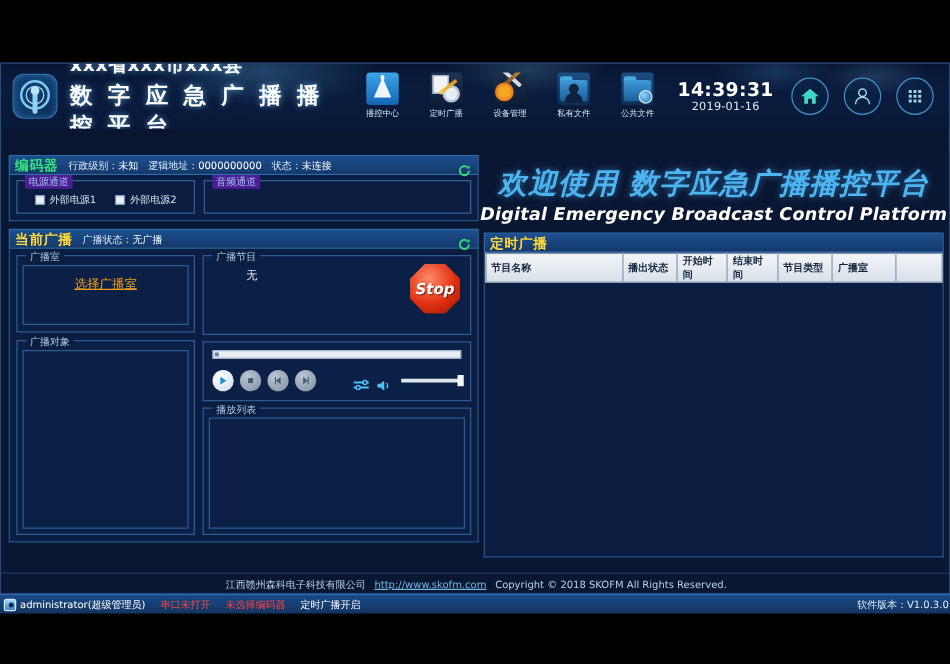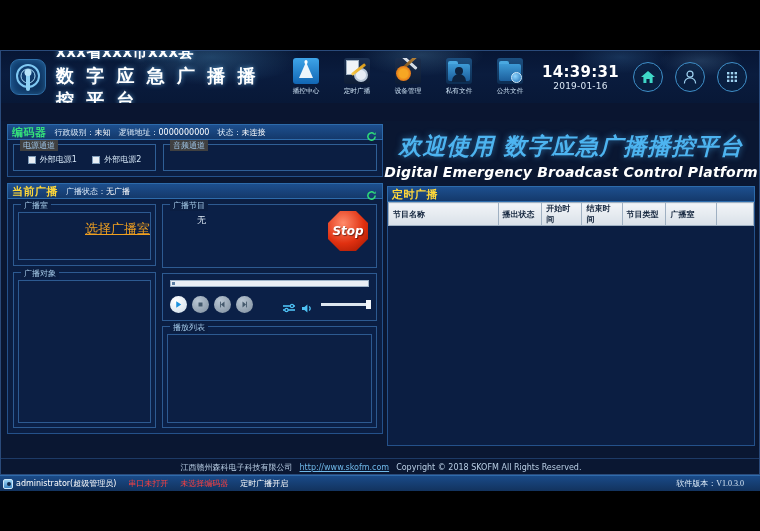--- a/index.html
+++ b/index.html
@@ -251,21 +251,21 @@
   
   .enc-body { padding: 4px 5px 5px; display:flex; gap: 7px; }
   .fieldset {
     border: 1px solid #2f5f96;
     position: relative;
     padding: 9px 6px 5px;
     flex: 1;
   }
   .fieldset > .lg {
     position:absolute; top:-5px; left: 6px;
-    background: #404040; padding: 0 3px;
+    background: #4c1d95; padding: 0 3px;
     font-size: 8px; color: #9fc6e8;
   }
   .opt-row { display:flex; align-items:center; }
   .opt {
     display:flex; align-items:center; gap:4px;
     font-size: 8px; color:#d5e6f6; cursor:pointer;
   }
   .chk {
     width: 8px; height: 8px; background:#e8eef5;
     border:1px solid #7f9bb8; flex:0 0 auto;
@@ -286,22 +286,22 @@
   .grp > .lg {
     position:absolute; top:-5px; left:7px;
     background:#0b1e42; padding:0 3px;
     font-size:8px; color:#a6cbe9;
   }
   .grp-inner {
     margin: 7px 4px 4px; border:1px solid #2d5a91;
     background:#0c1f44;
   }
   .room-link {
-    color:#f0a020; font-size:13px; text-decoration:underline;
-    display:block; text-align:right; margin-top:7px; cursor:pointer;
+    color:#f0a020; font-size:10px; text-decoration:underline;
+    display:block; text-align:center; margin-top:7px; cursor:pointer;
   }
   .prog-none {
     font-size:9px; color:#e2edf8; margin:9px 0 0 34px;
   }
   .stop-wrap {
     position:absolute; right:8px; top:6px;
     width:40px; height:40px;
   }
   .stop-oct {
     width:40px;height:40px;
@@ -398,21 +398,21 @@
     border:1px solid #cfe9fb; position:relative;
   }
   .sb-uico::after{
     content:"";position:absolute;left:3px;top:2px;width:4px;height:4px;
     border-radius:50%;background:#0d2a50;
   }
   .sb-txt { font-size:8px; color:#ffffff; }
   .sb-warn { font-size:8px; color:#ff4040; }
   .sb-ok { font-size:8px; color:#ffffff; }
   .sb-ver {
-    margin-left:auto; margin-right:16px; font-size:8px; color:#dbeaf8;font-family:Liberation Serif, serif;
+    margin-left:auto; margin-right:1px; font-size:8px; color:#dbeaf8;
   }
 
   
   .blackstrip {
     position:absolute; left:0; top:491px; width:760px; height:40px; background:#000;
   }
 </style>
 </head>
 <body>
 

